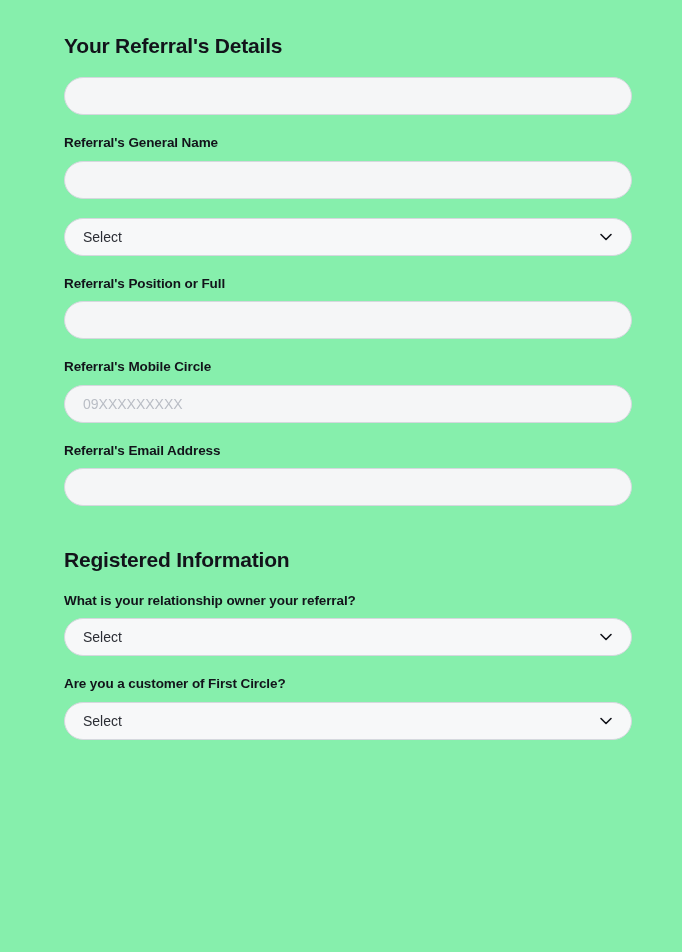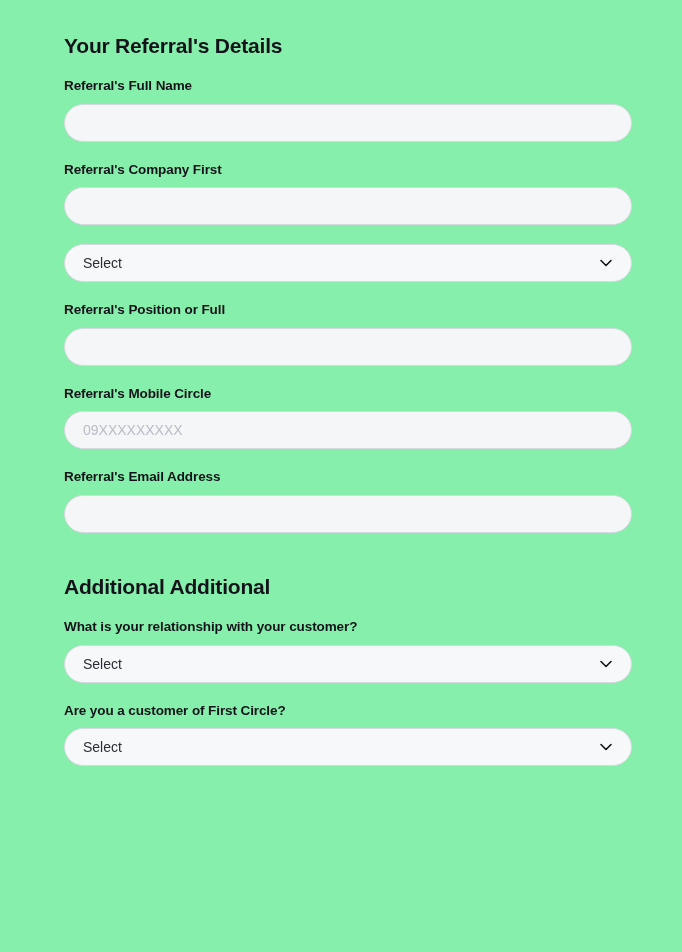--- a/index.html
+++ b/index.html
@@ -83,28 +83,27 @@
 </style>
 </head>
 <body>
 
 <div class="page">
   <div class="form-wrap">
 
     <div class="section-title first">Your Referral's Details</div>
 
     <div class="field">
-      <div class="field-label">Referral's Full Name</div>
       <div class="control text-input">
         <span class="value"></span>
       </div>
     </div>
 
     <div class="field">
-      <div class="field-label">Referral's Company First</div>
+      <div class="field-label">Referral's General Name</div>
       <div class="control text-input">
         <span class="value"></span>
       </div>
     </div>
 
     <div class="field">
       <div class="control">
         <span class="value">Select</span>
         <span class="chevron">
           <svg width="18" height="18" viewBox="0 0 18 18" fill="none" xmlns="http://www.w3.org/2000/svg">
@@ -128,24 +127,24 @@
       </div>
     </div>
 
     <div class="field">
       <div class="field-label">Referral's Email Address</div>
       <div class="control text-input">
         <span class="value"></span>
       </div>
     </div>
 
-    <div class="section-title second">Additional Additional</div>
+    <div class="section-title second">Registered Information</div>
 
     <div class="field">
-      <div class="field-label">What is your relationship with your customer?</div>
+      <div class="field-label">What is your relationship owner your referral?</div>
       <div class="control">
         <span class="value">Select</span>
         <span class="chevron">
           <svg width="18" height="18" viewBox="0 0 18 18" fill="none" xmlns="http://www.w3.org/2000/svg">
             <path d="M4 6.5L9 11.5L14 6.5" stroke="#12131a" stroke-width="1.6" stroke-linecap="round" stroke-linejoin="round"></path>
           </svg>
         </span>
       </div>
     </div>
 

